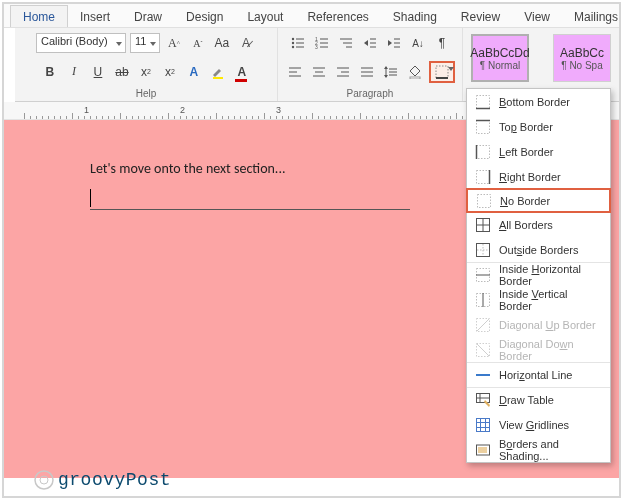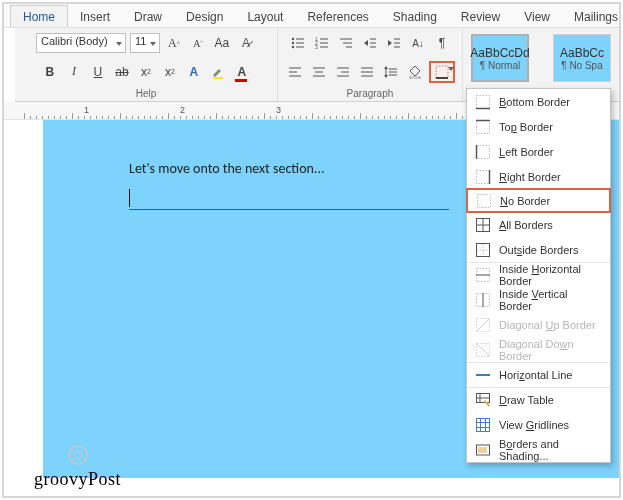--- a/index.html
+++ b/index.html
@@ -66,21 +66,21 @@
   border-left: 3px solid transparent; border-right: 3px solid transparent;
   border-top: 4px solid #666;
 }
 .ctl { width: 20px; height: 20px; display: inline-flex; align-items:center; justify-content:center; font-size: 12px; color:#444; cursor: pointer; }
 .ctl svg { display:block; }
 .para-group { width: 190px; }
 .styles-group { width: 160px; padding-left: 8px; }
 .style-box {
   width: 58px; height: 48px; border: 1px solid #d0d0d0;
   display: inline-flex; flex-direction: column; justify-content: center; align-items: center;
-  font-size: 10px; color: #555; background: #7dd3fc; margin-right: 2px;
+  font-size: 10px; color: #555; background: #f0abfc; margin-right: 2px;
 }
 .style-box .preview { font-size: 12px; color: #333; }
 .style-box.active { border: 2px solid #b0b0b0; }
 .red-box { border: 2px solid #e06040 !important; }
 .border-btn {
   width: 26px; height: 22px;
   display: inline-flex; align-items: center; justify-content: center;
   background: #fceee8; border: 1px solid #eecab5;
   position: relative;
 }
@@ -88,25 +88,24 @@
   height: 18px; background: #f7f7f7;
   border-bottom: 1px solid #e3e3e3;
   display: flex; align-items: flex-end;
   position: relative;
   font-size: 8px; color: #666;
   overflow: hidden;
 }
 .ruler-tick { position: absolute; bottom: 0; width: 1px; background: #999; }
 .ruler-num { position: absolute; bottom: 4px; font-size: 9px; color: #555; }
 .page-area {
-  background: #7dd3fc;
+  background: #fca5a5;
   position: relative;
   height: 358px;
   padding: 40px 11px 0 86px;
-  margin-left: 39px;
 }
 .doc-text { font-family: Calibri, sans-serif; font-size: 14px; color: #222; }
 .cursor-line {
   width: 1px; height: 18px; background: #000;
   margin-top: 12px;
 }
 .hr-line { border: none; border-top: 1px solid #555; margin-top: 2px; width: 320px; }
 .dropdown {
   position: absolute;
   left: 462px; top: 84px;
@@ -123,23 +122,23 @@
   gap: 8px; cursor: pointer;
 }
 .dd-item.sep-before { border-top: 1px solid #e4e4e4; }
 .dd-item.disabled { color: #b5b5b5; }
 .dd-item.disabled svg line, .dd-item.disabled svg rect { stroke: #cfcfcf; }
 .dd-icon { width: 16px; height: 16px; flex-shrink: 0; }
 .dd-item.highlight { border: 2px solid #e06040; margin: -1px; position: relative; z-index: 2; }
 .und { text-decoration: underline; text-decoration-thickness: 1px; }
 .watermark {
   position: absolute; bottom: 6px; left: 30px;
-  font-size: 18px; color: #000000; font-family: Liberation Serif, serif;
+  font-size: 18px; color: #0c4a6e; font-family: Liberation Mono, monospace;
   letter-spacing: 0.5px;
-  display: flex; align-items: center; gap: 4px; flex-direction: column;
+  display: flex; align-items: center; gap: 4px;
 }
 </style>
 </head>
 <body>
 
 <div class="outer-border">
 
 <div class="tabs" id="tabs">
       <div class="tab active">Home</div>
       <div class="tab">Insert</div>

